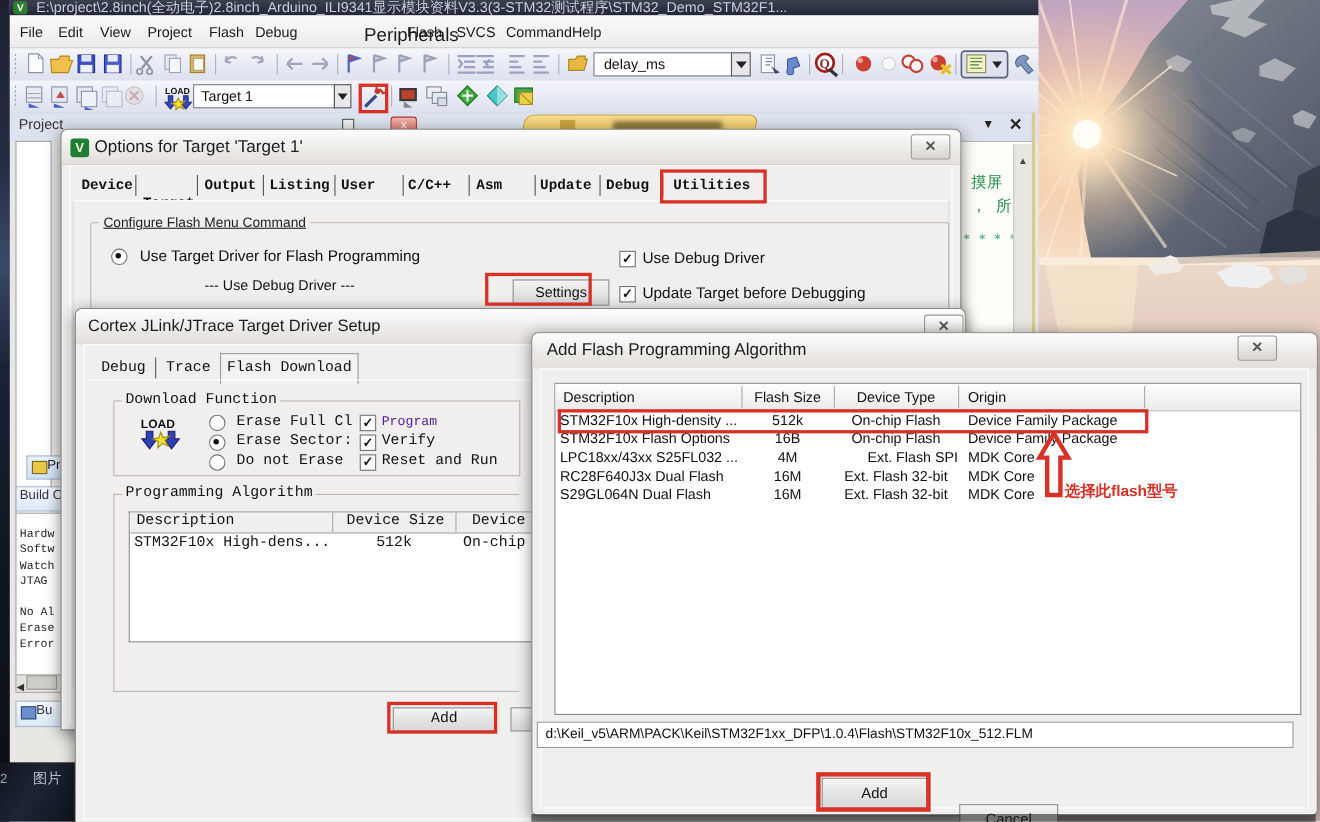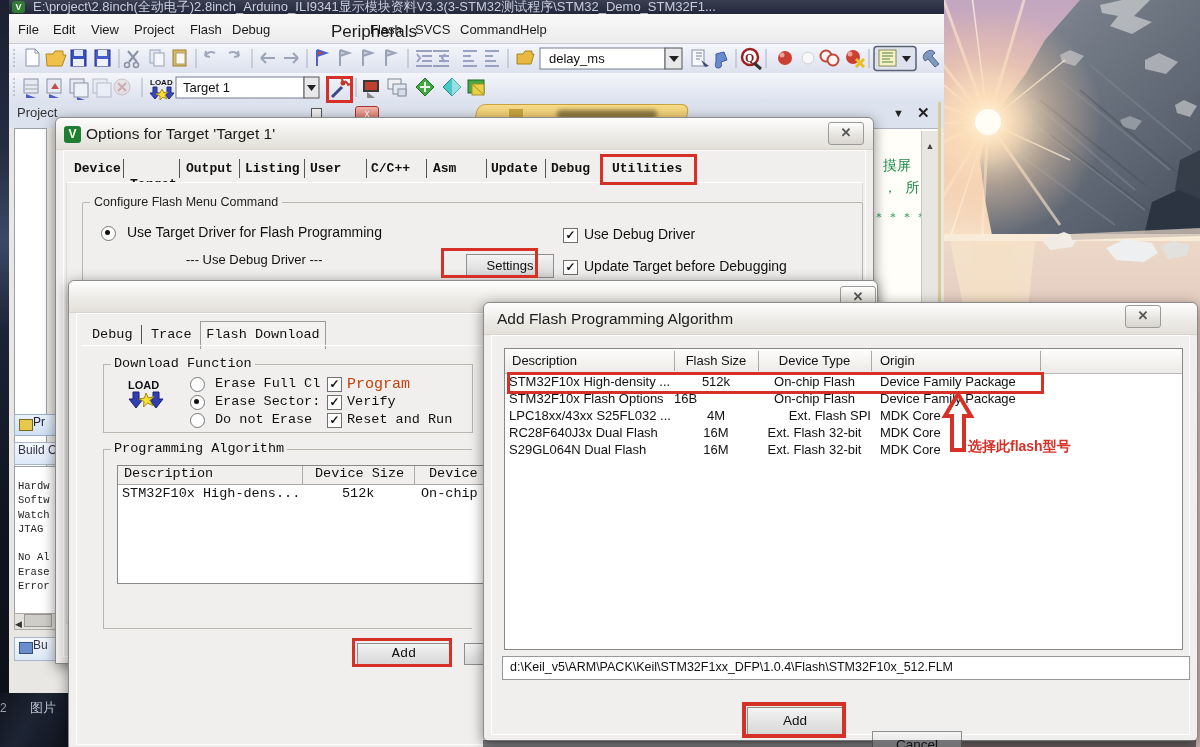--- a/index.html
+++ b/index.html
@@ -292,21 +292,21 @@
   <div class="abs" style="left:851px;top:128px;width:78px;height:560px;background:#fffef8;border:1px solid #b0b4be;">
     <div class="abs mono" style="left:22px;top:28px;color:#1e8a4a;font-size:14px;">摸屏</div>
     <div class="abs mono" style="left:22px;top:50px;color:#1e8a4a;font-size:14px;">， 所</div>
     <div class="abs mono" style="left:12px;top:80px;color:#2aa05a;font-size:12px;letter-spacing:2px;">＊＊＊＊</div>
     <div class="abs" style="left:60px;top:2px;width:16px;height:420px;background:#e8e6e0;border-left:1px solid #c8c6c0;">
       <div style="font-size:9px;text-align:center;color:#444;margin-top:10px;">▲</div>
     </div>
   </div>
   <div class="abs" style="left:929px;top:102px;width:3px;height:591px;background:#d9cb92;"></div>
 
-  <div class="abs" style="left:5px;top:414px;width:50px;height:20px;background:linear-gradient(#eaf2fc,#cfe0f5);border:1px solid #9ab0cc;font-size:12px;color:#223;"><span style="position:absolute;left:4px;top:4px;width:12px;height:10px;background:#e8c84a;border:1px solid #7a6a20;"></span><span style="margin-left:18px;">Pr</span></div>
+  <div class="abs" style="left:15px;top:414px;width:50px;height:20px;background:linear-gradient(#eaf2fc,#cfe0f5);border:1px solid #9ab0cc;font-size:12px;color:#223;"><span style="position:absolute;left:4px;top:4px;width:12px;height:10px;background:#e8c84a;border:1px solid #7a6a20;"></span><span style="margin-left:18px;">Pr</span></div>
   <div class="abs" style="left:5px;top:442px;width:52px;height:21px;background:linear-gradient(#f5f9ff,#dce8f8);border:1px solid #aab6c8;font-size:12px;color:#334;padding-left:3px;">Build O</div>
   <div class="abs mono" style="left:5px;top:466px;width:52px;height:142px;background:#fff;border:1px solid #9aa0ac;font-size:10.5px;color:#222;line-height:14.3px;padding:12px 0 0 3px;">Hardw<br>Softw<br>Watch<br>JTAG<br><br>No Al<br>Erase<br>Error</div>
   <div class="abs" style="left:5px;top:613px;width:52px;height:15px;background:#e4e2dc;border:1px solid #b0aca4;font-size:9px;color:#333;">◀<span style="display:inline-block;width:26px;height:11px;background:#cfcdc7;border:1px solid #999;margin-left:2px;"></span></div>
   <div class="abs" style="left:5px;top:637px;width:52px;height:22px;background:linear-gradient(#f5f9ff,#dce8f8);border:1px solid #aab6c8;font-size:12px;color:#334;"><span style="position:absolute;left:4px;top:4px;width:12px;height:10px;background:#6a8ecb;border:1px solid #31517e;"></span><span style="margin-left:18px;">Bu</span></div>
 </div>
 
 <div class="abs" style="left:0;top:693px;width:80px;height:54px;background:linear-gradient(120deg,#11151f,#1d2433 40%,#141a26 70%,#0e1119);">
   <div class="abs" style="left:0px;top:8px;color:#9aa2b2;font-size:12px;">2</div>
   <div class="abs" style="left:30px;top:6px;color:#b8bfcc;font-size:13px;">图片</div>
 </div>
@@ -335,33 +335,34 @@
         <span style="position:absolute;left:248px;top:-2px;width:1px;height:19px;background:#555;"></span>
         <span style="position:absolute;left:310px;top:-2px;width:1px;height:19px;background:#555;"></span>
         <span style="position:absolute;left:370px;top:-2px;width:1px;height:19px;background:#555;"></span>
         <span style="position:absolute;left:430px;top:-2px;width:1px;height:19px;background:#555;"></span>
         <span style="position:absolute;left:489px;top:-2px;width:1px;height:19px;background:#555;"></span>
         <span style="position:absolute;left:546px;top:-2px;width:1px;height:19px;background:#555;"></span>
       </div>
   <div class="abs" style="left:10px;top:64px;width:795px;height:440px;background:#f0efed;border:1px solid #dcdad5;border-top:1px solid #fff;"></div>
 
   <div class="abs" style="left:26px;top:84px;width:779px;height:300px;border:1px solid #b9b6b0;border-radius:2px;"></div>
-  <div class="abs" style="left:34px;top:77px;background:#f0efed;padding:0 4px;font-size:12.5px;color:#222;">Configure Flash Menu Command</div>
+  <div class="abs" style="left:34px;top:77px;background:#f0efed;padding:0 4px;font-size:12.5px;color:#222;text-decoration:underline;">Configure Flash Menu Command</div>
   <div class="radio on" style="left:45px;top:108px;"></div>
   <div class="abs" style="left:71px;top:106px;font-size:14px;color:#111;">Use Target Driver for Flash Programming</div>
   <div class="chk" style="left:507px;top:110px;">✓</div>
   <div class="abs" style="left:528px;top:108px;font-size:14px;color:#111;">Use Debug Driver</div>
   <div class="abs" style="left:130px;top:134px;font-size:13px;color:#111;">--- Use Debug Driver ---</div>
   <div class="btn" style="left:390px;top:136px;width:86px;height:22px;font-size:13px;line-height:21px;margin-left:20px;">Settings</div>
   <div class="chk" style="left:507px;top:142px;">✓</div>
   <div class="abs" style="left:528px;top:140px;font-size:14px;color:#111;">Update Target before Debugging</div>
 </div>
 
 <div class="dlg" id="cortexdlg" style="left:68px;top:280px;width:808px;height:470px;border-radius:6px;">
   <div class="dlgtitle"></div>
+  <div class="abs" style="left:11px;top:7px;font-size:15px;color:#1c1c1c;">Cortex JLink/JTrace Target Driver Setup</div>
   <div class="xbtn" style="left:771px;top:5px;">✕</div>
   <div class="abs" style="left:7px;top:32px;width:794px;height:430px;background:#f0efed;border:1px solid #fff;"></div>
 
   <div class="abs mono" style="left:23px;top:46px;font-size:13.5px;color:#111;">Debug</div>
   <span class="abs" style="left:72px;top:44px;width:1px;height:19px;background:#555;"></span>
   <div class="abs mono" style="left:82px;top:46px;font-size:13.5px;color:#111;">Trace</div>
   <div class="abs mono" style="left:131px;top:40px;width:124px;height:27px;background:#f3f2f0;border:1px solid #999;border-bottom:none;font-size:13.5px;color:#111;text-align:center;line-height:26px;">Flash Download</div>
   <div class="abs" style="left:12px;top:64px;width:790px;height:395px;border-top:1px solid #fff;"></div>
 
   <div class="abs" style="left:34px;top:83px;width:368px;height:67px;border:1px solid #b9b6b0;"></div>
@@ -373,21 +374,21 @@
   <path d="M27 14 v7 l-4 0 l7 9 l7 -9 l-4 0 v-7 z" fill="#3040b0" stroke="#181f70"></path>
   <path d="M20 15 l2.5 5 l5.5 -1.5 l-4 4 l3 5 l-5.5 -2.5 l-4 4 l0.5 -5.5 l-5 -2.5 l5.5 -1 z" fill="#f8e030" stroke="#a08810"></path>
   </svg></div>
   <div class="radio" style="left:121px;top:96px;"></div>
   <div class="abs mono" style="left:146px;top:95px;font-size:13.5px;color:#111;">Erase Full Cl</div>
   <div class="radio on" style="left:121px;top:114px;"></div>
   <div class="abs mono" style="left:146px;top:113px;font-size:13.5px;color:#111;">Erase Sector:</div>
   <div class="radio" style="left:121px;top:132px;"></div>
   <div class="abs mono" style="left:146px;top:131px;font-size:13.5px;color:#111;">Do not Erase</div>
   <div class="chk" style="left:258px;top:96px;">✓</div>
-  <div class="abs mono" style="left:278px;top:95px;font-size:15px;color:#c2410c;">Program</div>
+  <div class="abs mono" style="left:278px;top:95px;font-size:12px;color:#4c1d95;">Program</div>
   <div class="chk" style="left:258px;top:114px;">✓</div>
   <div class="abs mono" style="left:278px;top:113px;font-size:13.5px;color:#111;">Verify</div>
   <div class="chk" style="left:258px;top:132px;">✓</div>
   <div class="abs mono" style="left:278px;top:131px;font-size:13.5px;color:#111;">Reset and Run</div>
 
   <div class="abs" style="left:34px;top:168px;width:368px;height:178px;border:1px solid #b9b6b0;border-right:none;"></div>
   <div class="abs mono" style="left:42px;top:160px;background:#f0efed;padding:0 3px;font-size:13.5px;color:#111;">Programming Algorithm</div>
   <div class="abs" style="left:48px;top:184px;width:420px;height:117px;background:#fff;border:1px solid #888;border-right:none;">
     <div class="abs mono" style="left:0;top:0;width:100%;height:18px;background:#f0efed;border-bottom:1px solid #aaa;font-size:13.5px;color:#111;">
       <span style="position:absolute;left:6px;">Description</span>
@@ -425,21 +426,21 @@
     </div>
     <div class="abs" id="rows" style="left:0;top:25px;width:100%;">
           <div style="position:relative;height:17px;">
             <span style="position:absolute;left:4px;white-space:nowrap;">STM32F10x High-density ...</span>
             <span style="position:absolute;left:169px;width:84px;text-align:center;">512k</span>
             <span style="position:absolute;left:253px;width:113px;text-align:center;white-space:nowrap;">On-chip Flash</span>
             <span style="position:absolute;left:375px;white-space:nowrap;">Device Family Package</span>
           </div>
           <div style="position:relative;height:17px;">
             <span style="position:absolute;left:4px;white-space:nowrap;">STM32F10x Flash Options</span>
-            <span style="position:absolute;left:169px;width:84px;">16B</span>
+            <span style="position:absolute;left:169px;width:84px;text-align:center;">16B</span>
             <span style="position:absolute;left:253px;width:113px;text-align:center;white-space:nowrap;">On-chip Flash</span>
             <span style="position:absolute;left:375px;white-space:nowrap;">Device Family Package</span>
           </div>
           <div style="position:relative;height:17px;">
             <span style="position:absolute;left:4px;white-space:nowrap;">LPC18xx/43xx S25FL032 ...</span>
             <span style="position:absolute;left:169px;width:84px;text-align:center;">4M</span>
             <span style="position:absolute;left:253px;width:113px;text-align:right;white-space:nowrap;">Ext. Flash SPI</span>
             <span style="position:absolute;left:375px;white-space:nowrap;">MDK Core</span>
           </div>
           <div style="position:relative;height:17px;">
@@ -450,21 +451,21 @@
           </div>
           <div style="position:relative;height:17px;">
             <span style="position:absolute;left:4px;white-space:nowrap;">S29GL064N Dual Flash</span>
             <span style="position:absolute;left:169px;width:84px;text-align:center;">16M</span>
             <span style="position:absolute;left:253px;width:113px;text-align:center;white-space:nowrap;">Ext. Flash 32-bit</span>
             <span style="position:absolute;left:375px;white-space:nowrap;">MDK Core</span>
           </div>
         </div>
   </div>
 
-  <div class="abs" style="left:18px;top:353px;width:679px;height:22px;background:#fff;border:1px solid #999;font-size:12.5px;color:#111;line-height:21px;padding-left:7px;">d:\Keil_v5\ARM\PACK\Keil\STM32F1xx_DFP\1.0.4\Flash\STM32F10x_512.FLM</div>
+  <div class="abs" style="left:4px;top:353px;width:679px;height:22px;background:#fff;border:1px solid #999;font-size:12.5px;color:#111;line-height:21px;padding-left:7px;">d:\Keil_v5\ARM\PACK\Keil\STM32F1xx_DFP\1.0.4\Flash\STM32F10x_512.FLM</div>
   <div class="btn" style="left:263px;top:404px;width:94px;height:26px;font-size:13.5px;line-height:25px;">Add</div>
   <div class="btn" style="left:388px;top:404px;width:88px;height:26px;font-size:13.5px;line-height:25px;margin-top:24px;">Cancel</div>
 </div>
 <div class="abs" style="left:483px;top:740px;width:713px;height:7px;background:rgba(20,20,25,.55);"></div>
 
 <div class="red" style="left:326px;top:76px;width:21px;height:21px;"></div>
 <div class="red" style="left:600px;top:154px;width:91px;height:25px;"></div>
 <div class="red" style="left:441px;top:248px;width:91px;height:24px;"></div>
 <div class="red" style="left:507px;top:372px;width:531px;height:16px;"></div>
 <div class="red" style="left:352px;top:638px;width:94px;height:23px;"></div>

